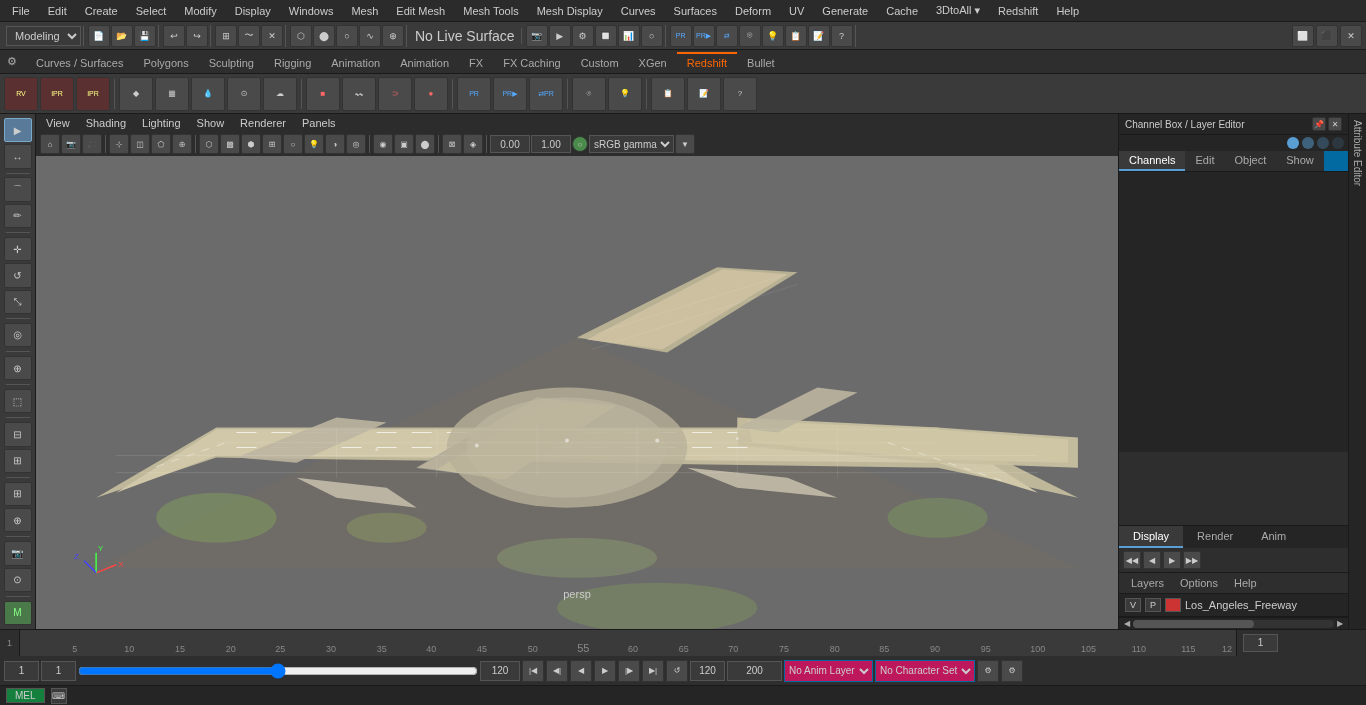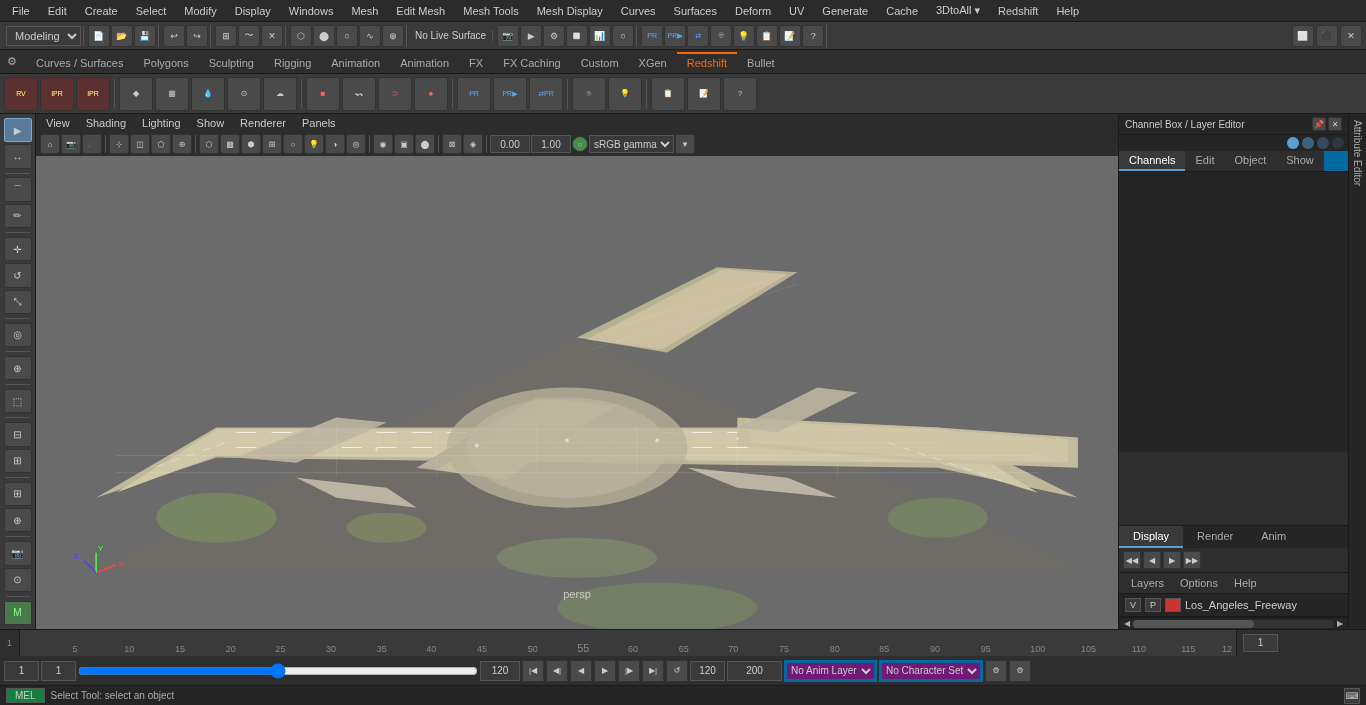--- a/index.html
+++ b/index.html
@@ -14,21 +14,21 @@
 
     
     #toolbar1 {
       display: flex; align-items: center; background: #3a3a3a; height: 28px;
       padding: 0 4px; gap: 2px; border-bottom: 1px solid #1a1a1a;
     }
     .toolbar-group { display: flex; align-items: center; gap: 1px; padding: 0 2px; border-right: 1px solid #555; }
     .toolbar-group:last-child { border-right: none; }
     .tb-btn { width: 22px; height: 22px; background: #4a4a4a; border: 1px solid #333; cursor: pointer; display: flex; align-items: center; justify-content: center; font-size: 9px; color: #ccc; border-radius: 2px; }
     .tb-dropdown { background: #3a3a3a; border: 1px solid #555; padding: 1px 4px; color: #ccc; font-size: 11px; height: 20px; cursor: pointer; }
-    .tb-text { font-size: 10px; color: #ccc; padding: 0 4px; }
+    .tb-text { font-size: 14px; color: #ccc; padding: 0 4px; }
 
     
     #shelf-tabs {
       display: flex; align-items: center; background: #2e2e2e; height: 24px;
       border-bottom: 1px solid #1a1a1a; padding: 0 4px;
     }
     .shelf-tab { padding: 3px 10px; cursor: pointer; color: #aaa; font-size: 11px; border-top: 2px solid transparent; }
     .shelf-tab.active { color: #ff6600; border-top: 2px solid #ff6600; }
     .shelf-cog { width: 16px; height: 16px; margin-right: 6px; display: flex; align-items: center; justify-content: center; cursor: pointer; color: #aaa; }
 
@@ -116,21 +116,21 @@
     
     #timeline-area { background: #2e2e2e; height: 26px; display: flex; align-items: center; border-top: 1px solid #1a1a1a; }
     #timeline-track { flex: 1; height: 26px; background: #3a3a3a; position: relative; display: flex; align-items: center; overflow: hidden; }
     #tl-left { width: 20px; display: flex; align-items: center; justify-content: center; background: #2e2e2e; border-right: 1px solid #1a1a1a; color: #888; font-size: 9px; height: 26px; }
 
     
     #playback-bar { display: flex; align-items: center; background: #2e2e2e; height: 30px; border-top: 1px solid #1a1a1a; gap: 2px; padding: 0 4px; }
     .pb-input { width: 35px; height: 20px; background: #3a3a3a; border: 1px solid #555; color: #ccc; font-size: 10px; text-align: center; }
     .pb-input-wide { width: 55px; height: 20px; background: #3a3a3a; border: 1px solid #555; color: #ccc; font-size: 10px; text-align: center; }
     .pb-btn { width: 22px; height: 22px; background: #4a4a4a; border: 1px solid #333; cursor: pointer; display: flex; align-items: center; justify-content: center; font-size: 8px; color: #ccc; }
-    .pb-dropdown { height: 22px; background: #701a75; border: 3px solid #0369a1; color: #ccc; font-size: 10px; min-width: 80px; }
+    .pb-dropdown { height: 22px; background: #be185d; border: 1px solid #0369a1; color: #ccc; font-size: 10px; min-width: 80px; }
     .pb-slider-wrap { display: flex; align-items: center; gap: 2px; }
 
     
     #status-bar { display: flex; align-items: center; background: #252525; height: 20px; border-top: 1px solid #1a1a1a; padding: 0 6px; gap: 6px; }
     .status-mode { background: #15803d; border: 1px solid #555; padding: 1px 8px; font-size: 10px; color: #ccc; cursor: pointer; }
     .status-text { flex: 1; font-size: 10px; color: #aaa; }
     .status-kbd { width: 16px; height: 16px; background: #3a3a3a; border: 1px solid #555; display: flex; align-items: center; justify-content: center; font-size: 9px; cursor: pointer; }
 
     
     #viewport-full { flex: 1; display: flex; flex-direction: column; position: relative; }
@@ -560,15 +560,14 @@
   <select class="pb-dropdown">
     <option>No Character Set</option>
   </select>
 
   <div class="pb-btn">⚙</div>
   <div class="pb-btn">⚙</div>
 </div>
 
 <div id="status-bar">
   <div class="status-mode">MEL</div>
-  <div class="status-text">Select Tool: select an object</div>
   <div class="status-kbd">⌨</div>
 </div>
 
 </body></html>

